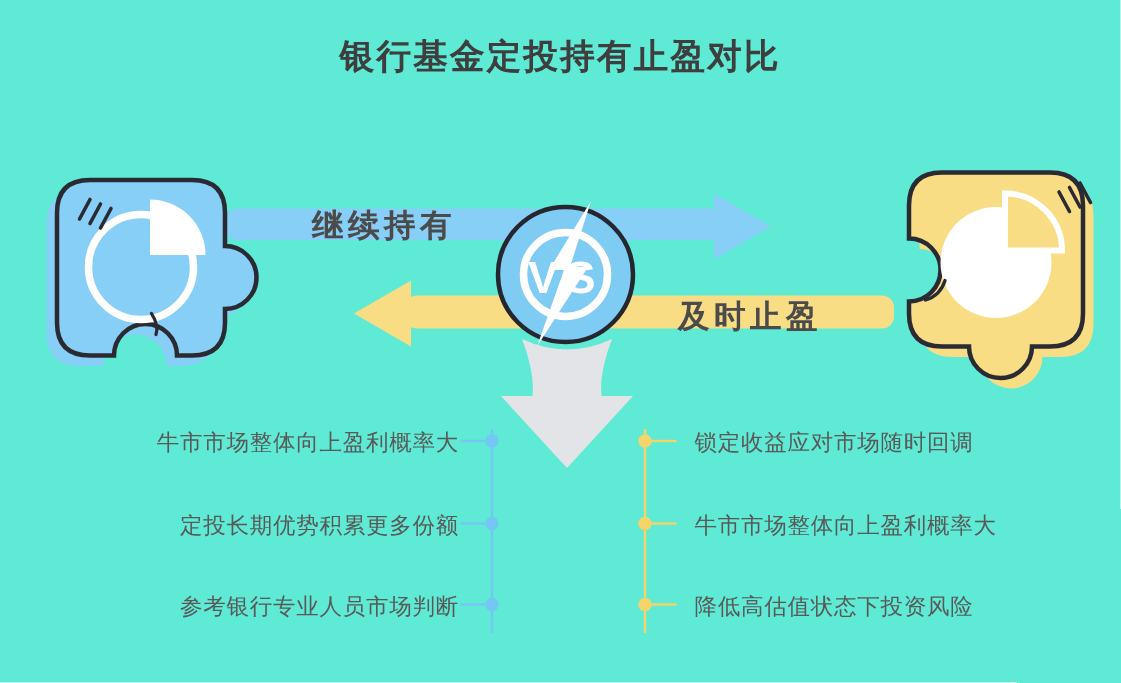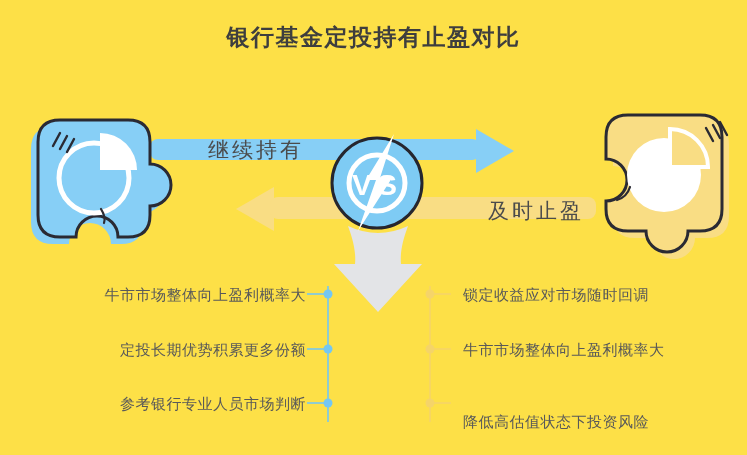--- a/index.html
+++ b/index.html
@@ -1,26 +1,26 @@
 <!DOCTYPE html>
 <html><head>
 <meta charset="utf-8">
 <style>
   html,body{margin:0;padding:0;background:#fff;}
   .page{
-    position:relative;width:747px;height:455px;overflow:hidden;background:#fde047;
+    position:relative;width:747px;height:455px;overflow:hidden;background:#5eead4;
     font-family:"Liberation Sans","DejaVu Sans",sans-serif;
   }
   .title{
     position:absolute;left:0;top:22px;width:747px;text-align:center;
     font-size:23px;font-weight:bold;color:#3E3E3E;letter-spacing:1.5px;
   }
   .abs{position:absolute;}
   .arrow-label{
-    position:absolute;font-size:21px;font-weight:normal;color:#4B4B4B;letter-spacing:3px;
+    position:absolute;font-size:21px;font-weight:bold;color:#4B4B4B;letter-spacing:3px;
   }
   .pt{
     position:absolute;font-size:15px;color:#595959;letter-spacing:0.5px;white-space:nowrap;
   }
   .pt.left-side{right:441px;text-align:right;}
   .pt.right-side{left:463px;text-align:right;}
   svg{display:block;}
 </style>
 </head>
 <body>
@@ -74,21 +74,21 @@
   </svg>
 
   <svg class="abs" style="left:328px;top:134px;" width="98" height="98" viewBox="0 0 98 98">
     <circle cx="49" cy="49" r="45" stroke="#26262E" stroke-width="3" fill="#7ECBF4"></circle>
     <circle cx="49" cy="49" r="28" fill="none" stroke="#FFFFFF" stroke-width="5"></circle>
     <text x="49" y="61" text-anchor="middle" font-size="30" font-weight="800" fill="#FFFFFF" letter-spacing="5">VS</text>
     <polygon points="66,0 38,46 48,46 30,97 64,44 52,44" fill="#FFFFFF"></polygon>
   </svg>
 
   <div class="arrow-label" style="left:208px;top:136px;">继续持有</div>
-  <div class="arrow-label" style="left:488px;top:197px;">及时止盈</div>
+  <div class="arrow-label" style="left:452px;top:197px;">及时止盈</div>
 
   <svg class="abs" style="left:0;top:0;" width="747" height="455" viewBox="0 0 747 455">
     <g stroke-width="1.6" fill="none" stroke="#74C7F3">
       <path d="M 328 286 V 422"></path>
       <path d="M 307 294 H 328"></path>
       <path d="M 307 349 H 328"></path>
       <path d="M 307 403 H 328"></path>
     </g>
     <g fill="#74C7F3">
       <circle cx="328" cy="294" r="4.5"></circle>
@@ -107,15 +107,15 @@
       <circle cx="430" cy="403" r="4.5"></circle>
     </g>
   </svg>
 
   <div class="pt left-side" style="top:286px;">牛市市场整体向上盈利概率大</div>
   <div class="pt left-side" style="top:341px;">定投长期优势积累更多份额</div>
   <div class="pt left-side" style="top:395px;margin-left:48px;">参考银行专业人员市场判断</div>
 
   <div class="pt right-side" style="top:286px;">锁定收益应对市场随时回调</div>
   <div class="pt right-side" style="top:341px;">牛市市场整体向上盈利概率大</div>
-  <div class="pt right-side" style="top:413px;">降低高估值状态下投资风险</div>
+  <div class="pt right-side" style="top:395px;">降低高估值状态下投资风险</div>
 
 </div>
 
 </body></html>

